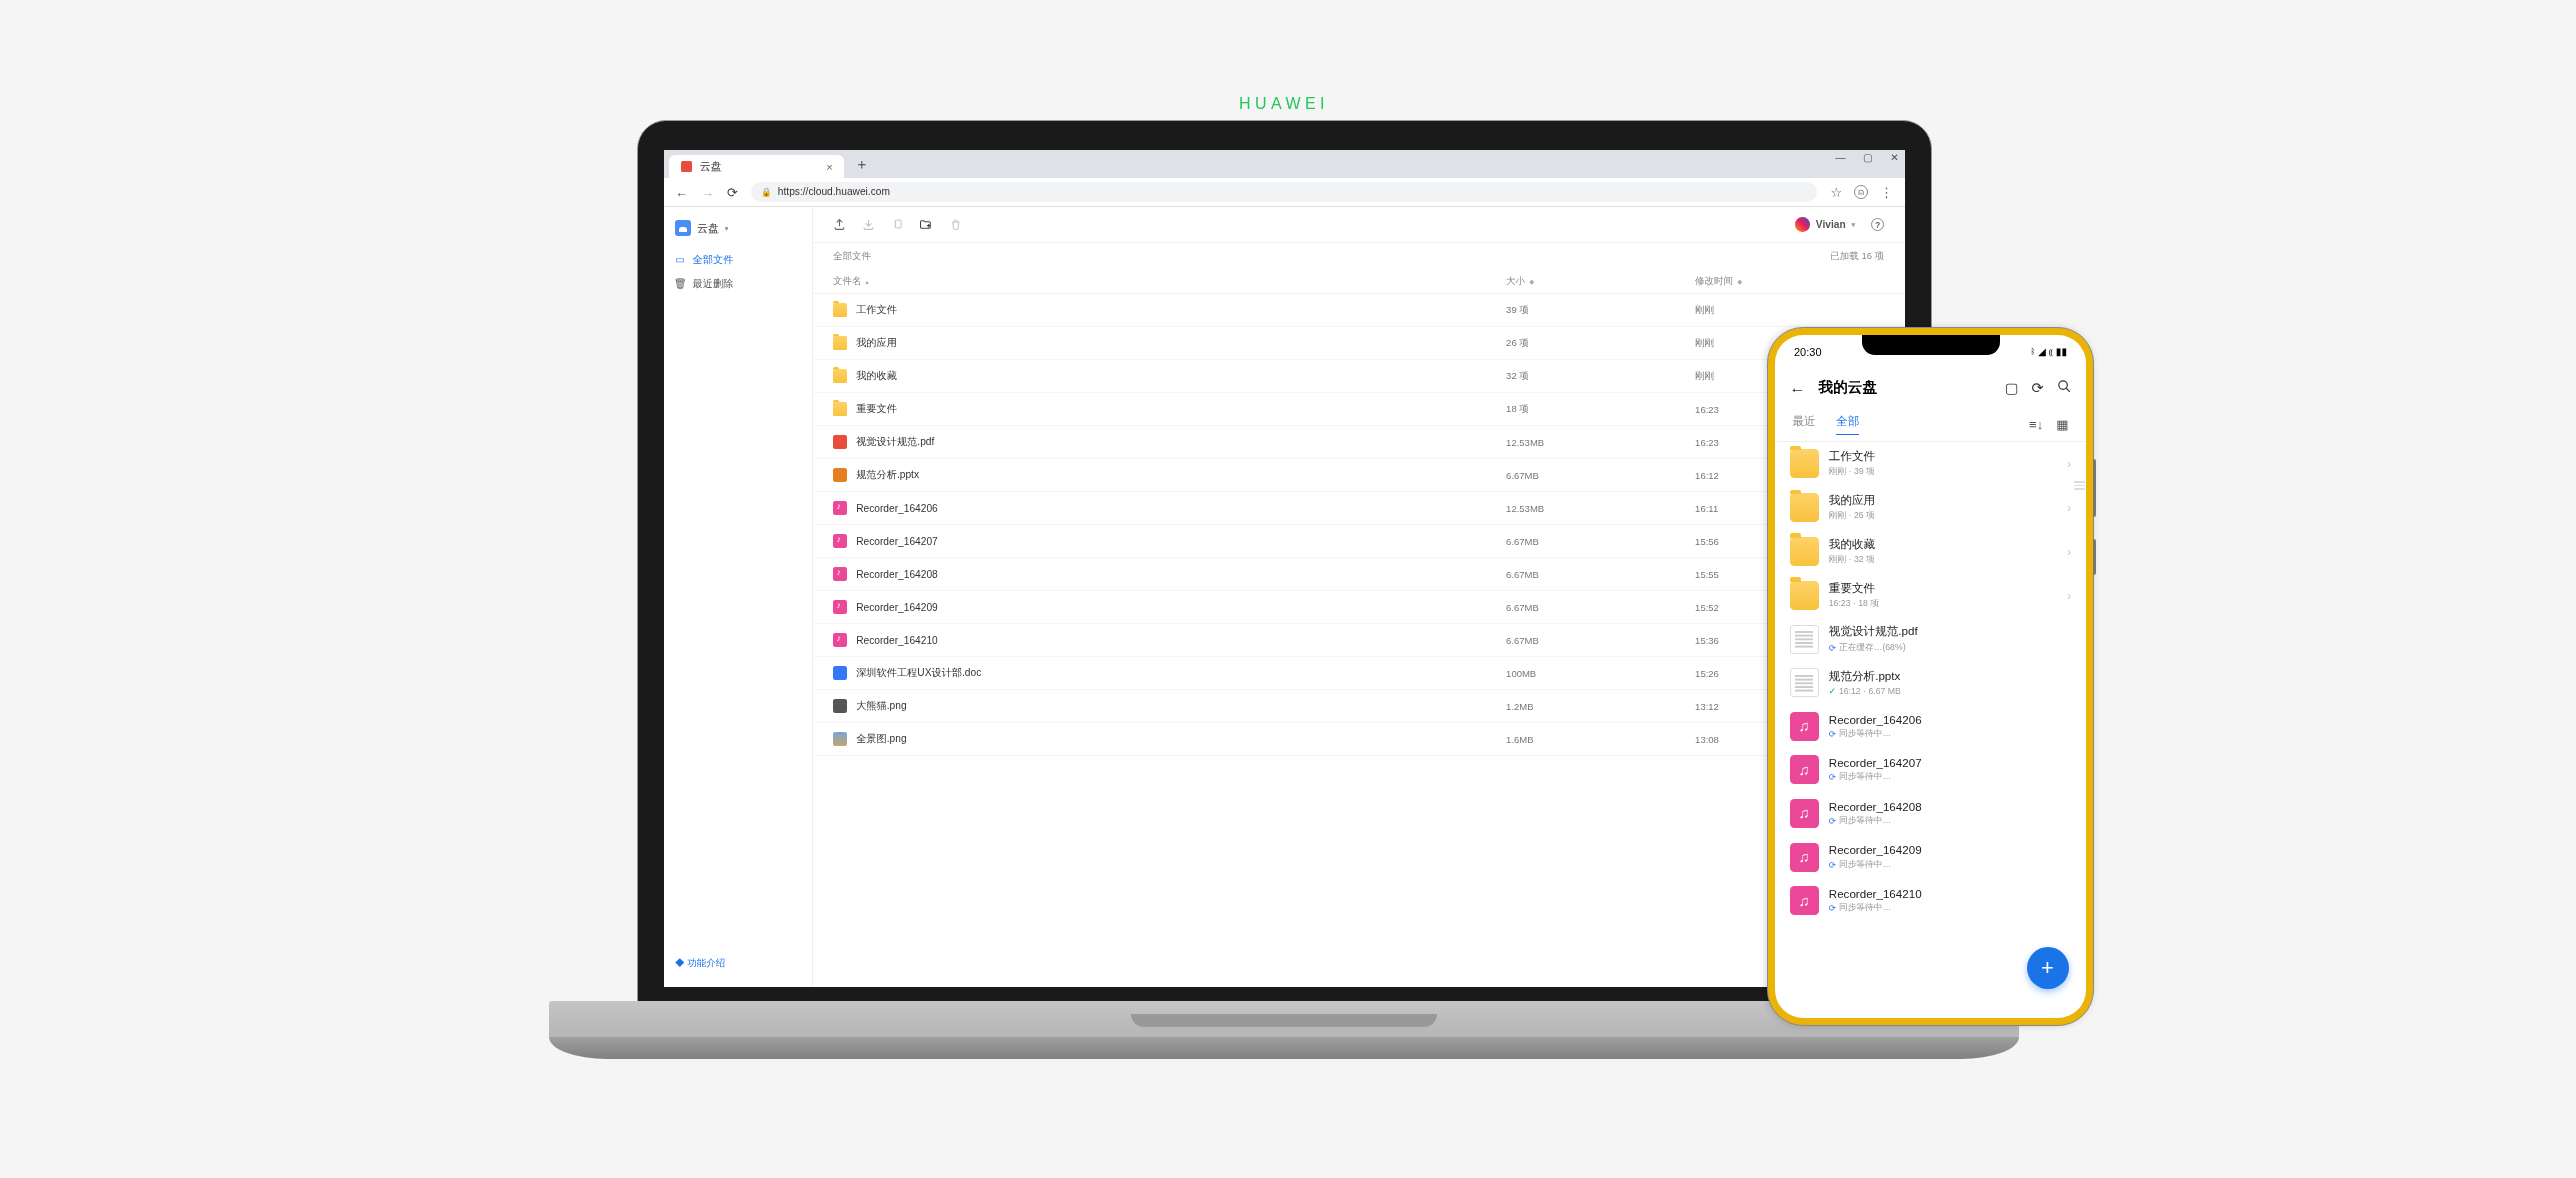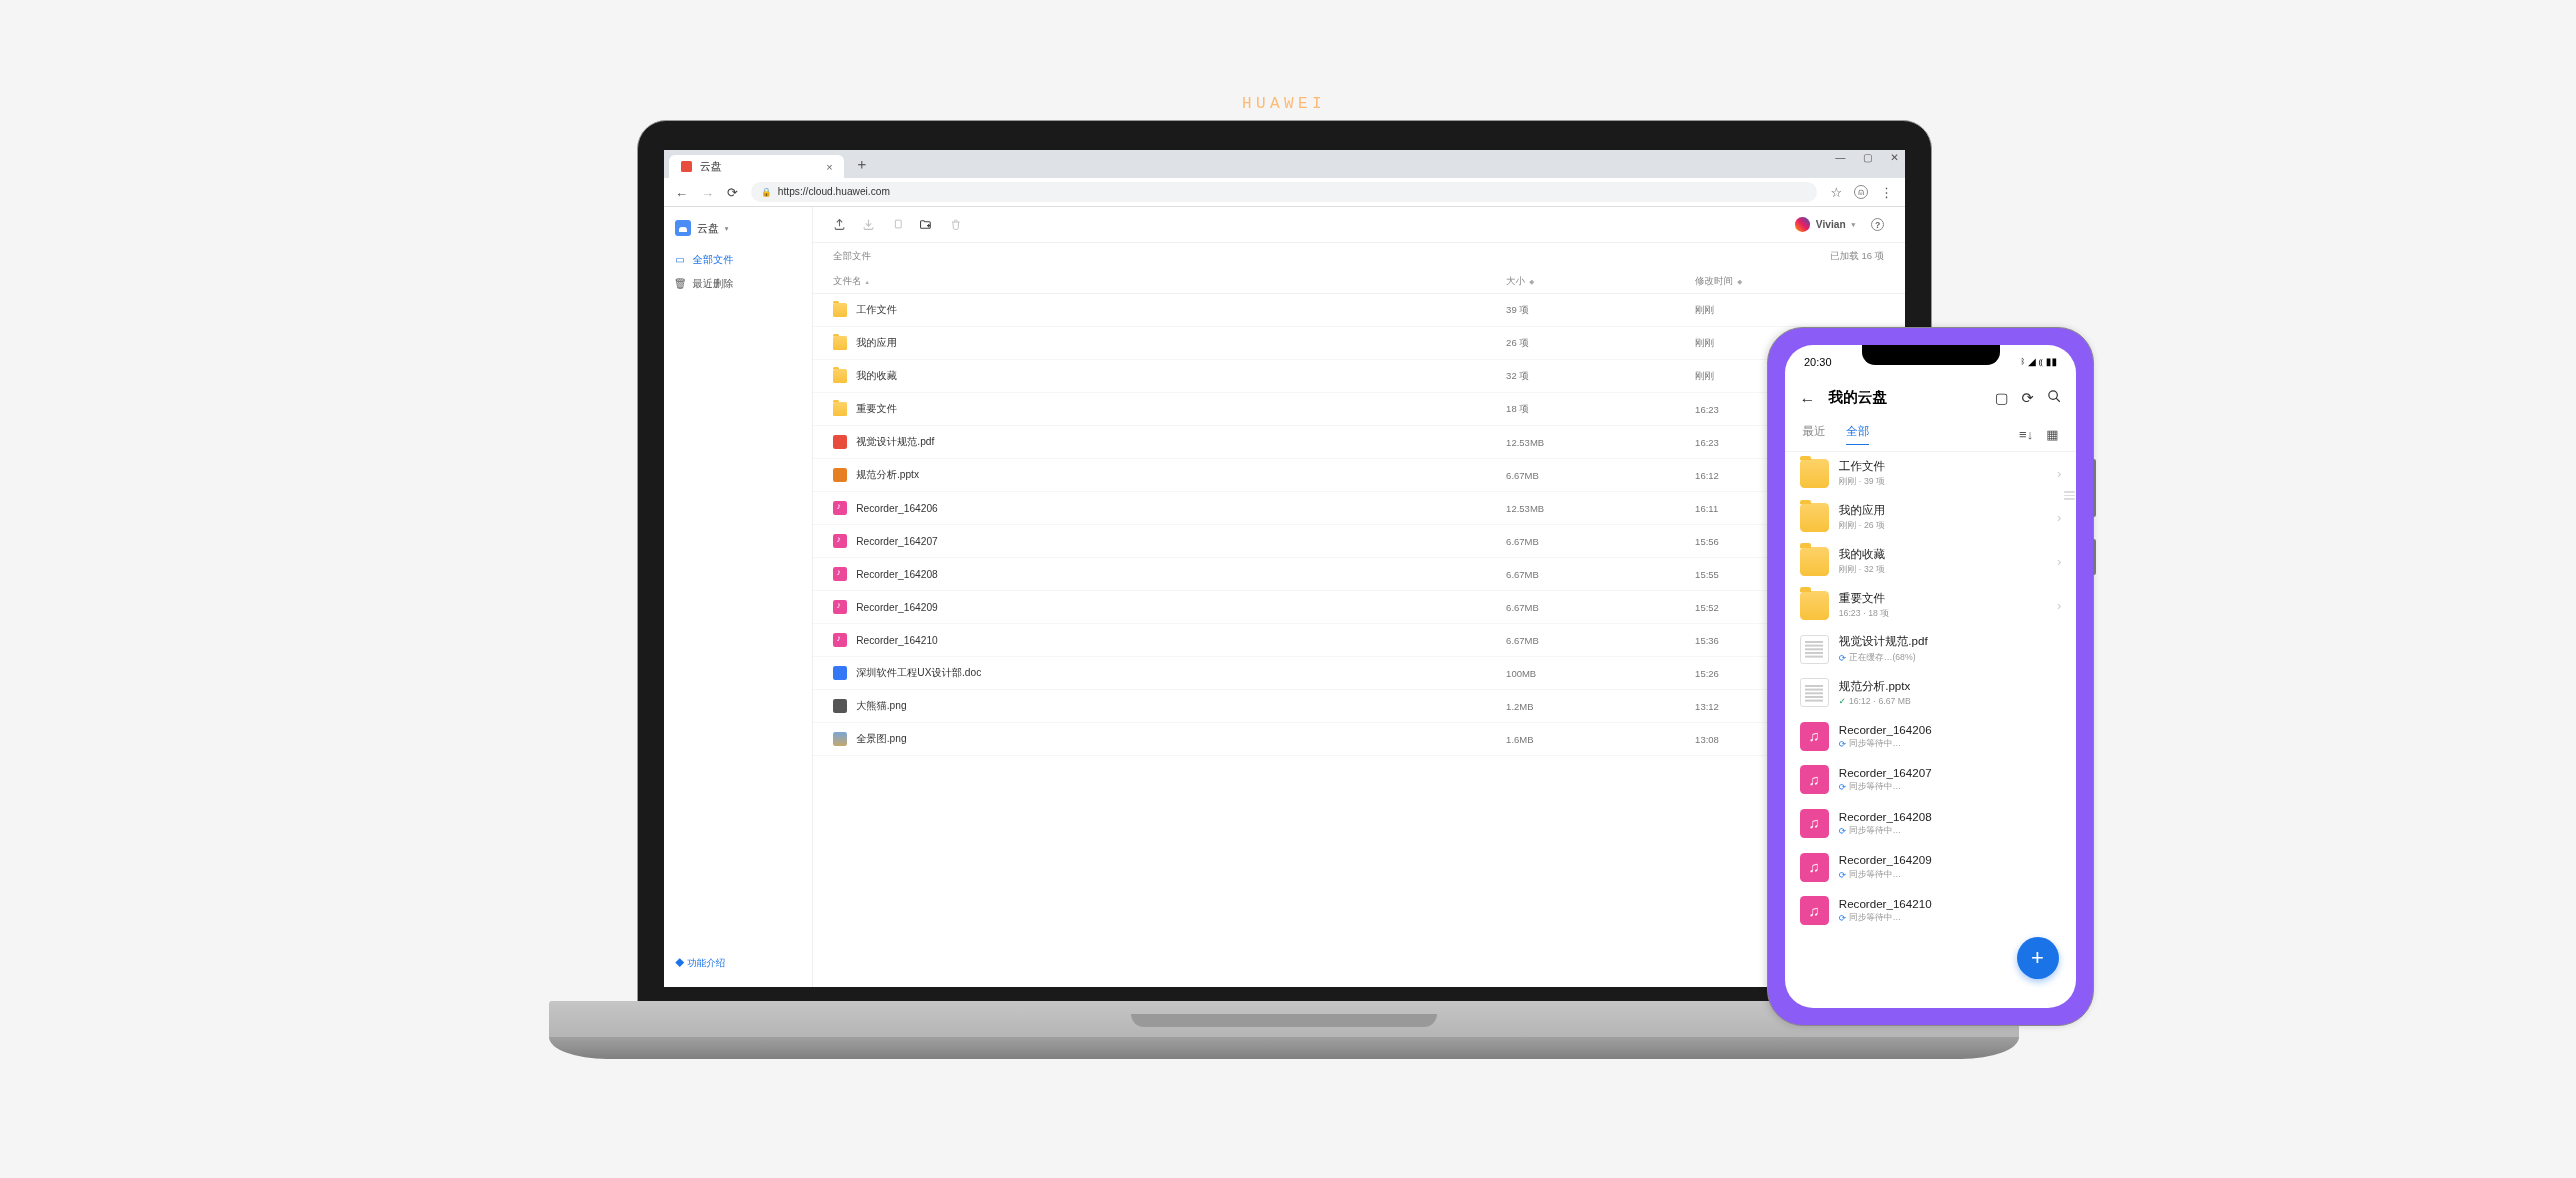--- a/index.html
+++ b/index.html
@@ -5,21 +5,21 @@
 * { margin: 0; padding: 0; box-sizing: border-box; font-family: -apple-system, BlinkMacSystemFont, "Segoe UI", Arial, sans-serif; }
 body { background: #f5f5f5; width: 2576px; height: 1179px; position: relative; overflow: hidden; }
 
 
 .laptop { position: absolute; left: 549px; top: 120px; width: 1470px; height: 939px; }
 .laptop-bezel { width: 1295px; height: 895px; background: #1a1a1a; border-radius: 29px 29px 0 0; padding: 29px 26px 0 26px; margin: 0 auto; border: 0.7px solid #999; }
 .laptop-screen { width: 100%; height: 837px; background: #fff; position: relative; overflow: hidden; }
 .laptop-base { position: absolute; bottom: 0; left: 0; width: 1470px; height: 58px; }
 .laptop-base-top { height: 36px; background: linear-gradient(#c5c5c5, #b5b5b5); border-radius: 2.9px 2.9px 0 0; position: relative; display: flex; align-items: center; justify-content: center; }
 .laptop-base-top::before { content: ""; position: absolute; top: 13px; left: 50%; transform: translateX(-50%); width: 306px; height: 13px; background: #999; border-radius: 0 0 14.6px 14.6px; }
-.laptop-logo { position: absolute; top: -25.5px; left: 50%; transform: translateX(-50%); color: #fdba74; font-size: 16px; letter-spacing: 4.4px; font-weight: 500; font-family: Liberation Mono, monospace; }
+.laptop-logo { position: absolute; top: -25.5px; left: 50%; transform: translateX(-50%); color: #22c55e; font-size: 16px; letter-spacing: 4.4px; font-weight: 500; }
 .laptop-base-bottom { height: 22px; background: linear-gradient(#a0a0a0, #808080); border-radius: 0 0 58px 58px / 0 0 22px 22px; }
 
 
 .browser { width: 100%; height: 100%; display: flex; flex-direction: column; }
 .browser-tabs { height: 28px; background: #dee1e6; display: flex; align-items: flex-end; padding: 0 5.8px; position: relative; }
 .tab { height: 23px; background: #fff; border-radius: 5.8px 5.8px 0 0; display: flex; align-items: center; padding: 0 11.6px; font-size: 11px; color: #333; min-width: 175px; gap: 7.3px; }
 .tab-favicon { width: 11.6px; height: 11.6px; background: #e74c3c; border-radius: 1.5px; flex-shrink: 0; }
 .tab-close { color: #666; cursor: pointer; margin-left: auto; }
 .tab-new { color: #444; margin-left: 10.2px; font-size: 14.6px; align-self: center; }
 .win-controls { position: absolute; right: 5.8px; top: 1.5px; display: flex; gap: 17.5px; color: #555; }
@@ -66,21 +66,21 @@
 .ficon.pdf { background: #e74c3c; }
 .ficon.pptx { background: #e67e22; }
 .ficon.audio { background: #ec4899; position: relative; }
 .ficon.audio::after { content:"♪"; color:#fff; font-size:8.7px; position:absolute; left:3.6px; top:0px; }
 .ficon.doc { background: #3478f6; }
 .ficon.img1 { background: #555; }
 .ficon.img2 { background: linear-gradient(#7aa5d6,#c4a86e); }
 .ficon.img3 { background: #9ec4e8; }
 
 
-.phone { position: absolute; left: 1767px; top: 327px; width: 327px; height: 699px; background: #8b5cf6; border-radius: 36px; padding: 17px; border: 0.7px solid #888; box-shadow: -1.5px 0 7.3px rgba(0,0,0,0.15); }
+.phone { position: absolute; left: 1767px; top: 327px; width: 327px; height: 699px; background: #eab308; border-radius: 36px; padding: 7px; border: 0.7px solid #888; box-shadow: -1.5px 0 7.3px rgba(0,0,0,0.15); }
 .phone-side { position:absolute; right:-2.9px; width:2.9px; background:#777; border-radius:0 2.2px 2.2px 0;}
 .phone-side.s1 { top:131px; height:58px; }
 .phone-side.s2 { top:211px; height:36px; }
 .phone-screen { width: 100%; height: 100%; background: #fff; border-radius: 28px; overflow: hidden; position: relative; }
 .notch { position: absolute; top: 0; left: 50%; transform: translateX(-50%); width: 138px; height: 20.4px; background: #000; border-radius: 0 0 13px 13px; z-index: 5; }
 .status-bar { height: 33px; display: flex; align-items: center; justify-content: space-between; padding: 0 19px; font-size: 11px; color: #000; position: relative; }
 .status-right { display:flex; gap:2.9px; font-size:10.2px; align-items:center;}
 
 .phone-head { height: 39px; display: flex; align-items: center; padding: 0 14.6px; gap: 13px; }
 .phone-back { font-size: 16px; color: #333; }

